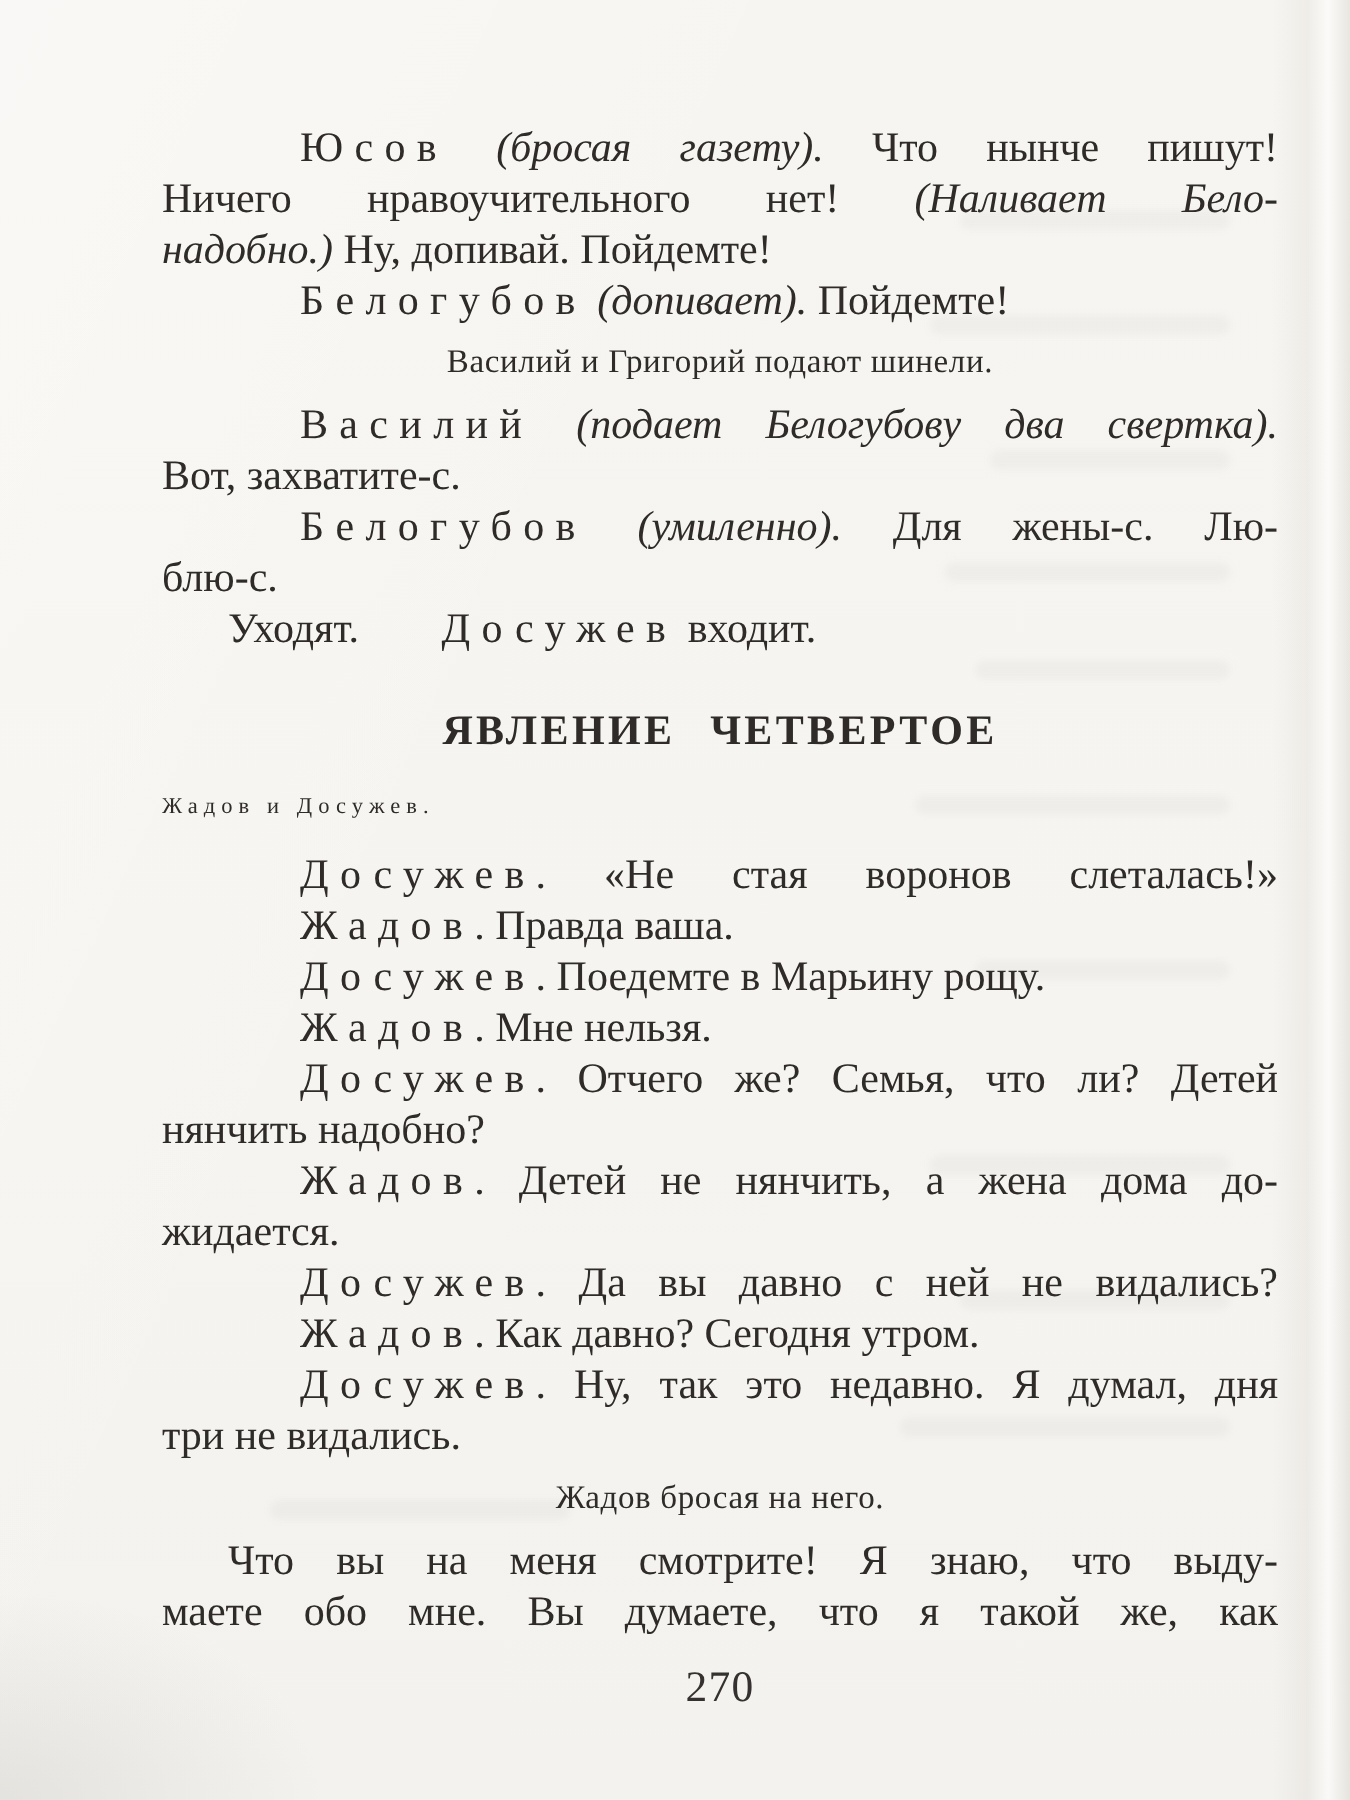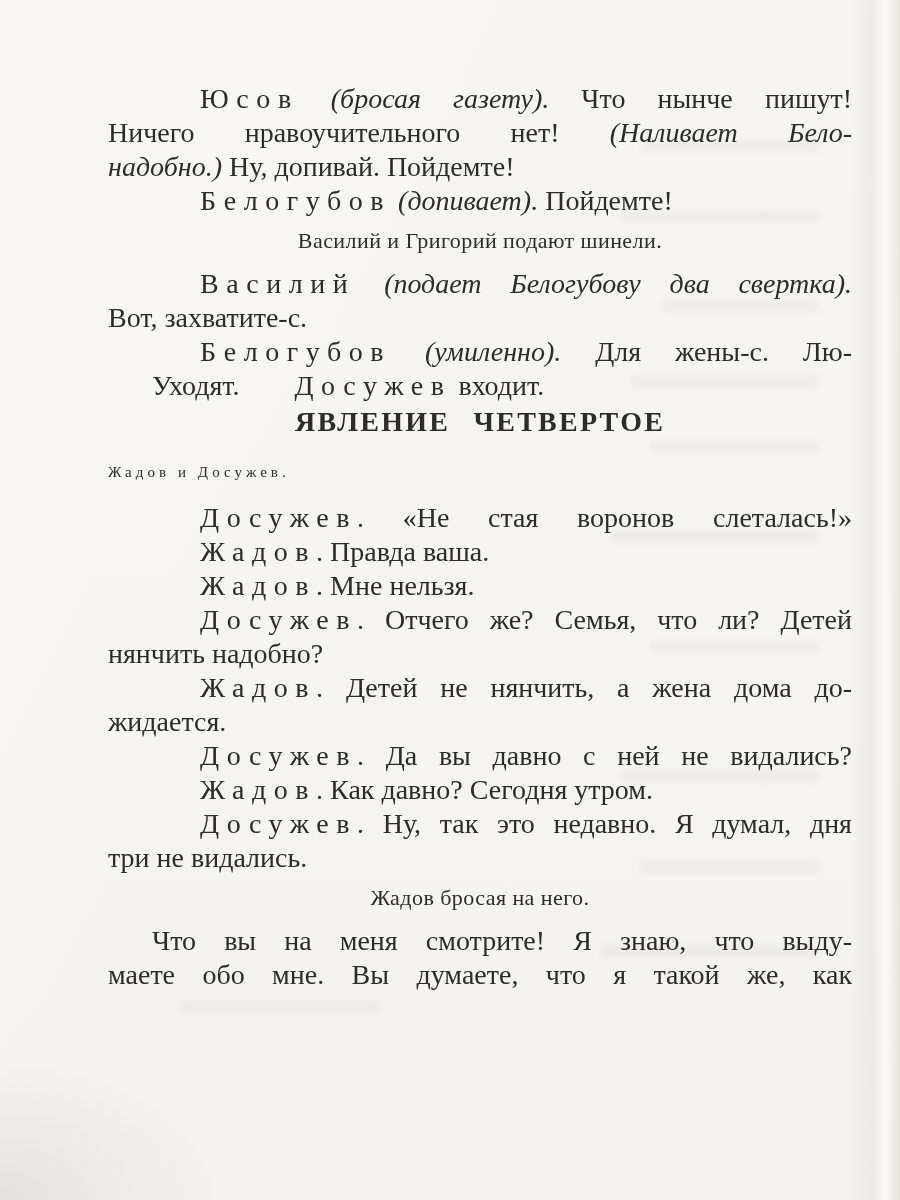--- a/index.html
+++ b/index.html
@@ -79,20 +79,21 @@
     margin: 9px 0 12px 0;
     letter-spacing: 0.02em;
   }
   .line.heading {
     text-align: center;
     font-weight: bold;
     font-size: 28px;
     line-height: 38px;
     letter-spacing: 0.08em;
     word-spacing: 0.5em;
+    margin-top: 32px;
   }
   .line.cast {
     text-align: left;
     font-size: 15px;
     line-height: 28px;
     letter-spacing: 0.27em;
     margin-top: 17px;
     margin-bottom: 15px;
   }
   .page-number {
@@ -122,34 +123,37 @@
   <div class="text-block">
 
     <div class="line body indent just"><span class="seg-name">Юсов</span><span class="seg-normal"> </span><span class="seg-italic">(бросая газету).</span><span class="seg-normal"> Что нынче пишут!</span></div>
       <div class="line body just"><span class="seg-normal">Ничего нравоучительного нет! </span><span class="seg-italic">(Наливает Бело-</span></div>
       <div class="line body"><span class="seg-italic">надобно.)</span><span class="seg-normal"> Ну, допивай. Пойдемте!</span></div>
       <div class="line body indent"><span class="seg-name">Белогубов</span><span class="seg-normal"> </span><span class="seg-italic">(допивает).</span><span class="seg-normal"> Пойдемте!</span></div>
       <div class="line stage"><span class="seg-normal">Василий и Григорий подают шинели.</span></div>
       <div class="line body indent just"><span class="seg-name">Василий</span><span class="seg-normal"> </span><span class="seg-italic">(подает Белогубову два свертка).</span></div>
       <div class="line body"><span class="seg-normal">Вот, захватите-с.</span></div>
       <div class="line body indent just"><span class="seg-name">Белогубов</span><span class="seg-normal"> </span><span class="seg-italic">(умиленно).</span><span class="seg-normal"> Для жены-с. Лю-</span></div>
+      <div class="line body"><span class="seg-normal">блю-с.</span></div>
       <div class="line body indent"><span class="seg-normal">Уходят. </span><span class="seg-name">Досужев</span><span class="seg-normal"> входит.</span></div>
       <div class="line heading"><span class="seg-normal">ЯВЛЕНИЕ ЧЕТВЕРТОЕ</span></div>
       <div class="line cast"><span class="seg-normal">Жадов и Досужев.</span></div>
       <div class="line body indent just"><span class="seg-name">Досужев</span><span class="seg-normal">. «Не стая воронов слеталась!»</span></div>
       <div class="line body indent"><span class="seg-name">Жадов</span><span class="seg-normal">. Правда ваша.</span></div>
+      <div class="line body indent"><span class="seg-name">Досужев</span><span class="seg-normal">. Поедемте в Марьину рощу.</span></div>
       <div class="line body indent"><span class="seg-name">Жадов</span><span class="seg-normal">. Мне нельзя.</span></div>
       <div class="line body indent just"><span class="seg-name">Досужев</span><span class="seg-normal">. Отчего же? Семья, что ли? Детей</span></div>
       <div class="line body"><span class="seg-normal">нянчить надобно?</span></div>
       <div class="line body indent just"><span class="seg-name">Жадов</span><span class="seg-normal">. Детей не нянчить, а жена дома до-</span></div>
       <div class="line body"><span class="seg-normal">жидается.</span></div>
       <div class="line body indent just"><span class="seg-name">Досужев</span><span class="seg-normal">. Да вы давно с ней не видались?</span></div>
       <div class="line body indent"><span class="seg-name">Жадов</span><span class="seg-normal">. Как давно? Сегодня утром.</span></div>
       <div class="line body indent just"><span class="seg-name">Досужев</span><span class="seg-normal">. Ну, так это недавно. Я думал, дня</span></div>
       <div class="line body"><span class="seg-normal">три не видались.</span></div>
       <div class="line stage"><span class="seg-normal">Жадов бросая на него.</span></div>
       <div class="line body indent just"><span class="seg-normal">Что вы на меня смотрите! Я знаю, что выду-</span></div>
       <div class="line body just"><span class="seg-normal">маете обо мне. Вы думаете, что я такой же, как</span></div>
+      <div class="page-number">270</div>
   </div>
 
   <div class="edge-shade"></div>
   <div class="corner-shadow"></div>
 </div>
 
 </body></html>

